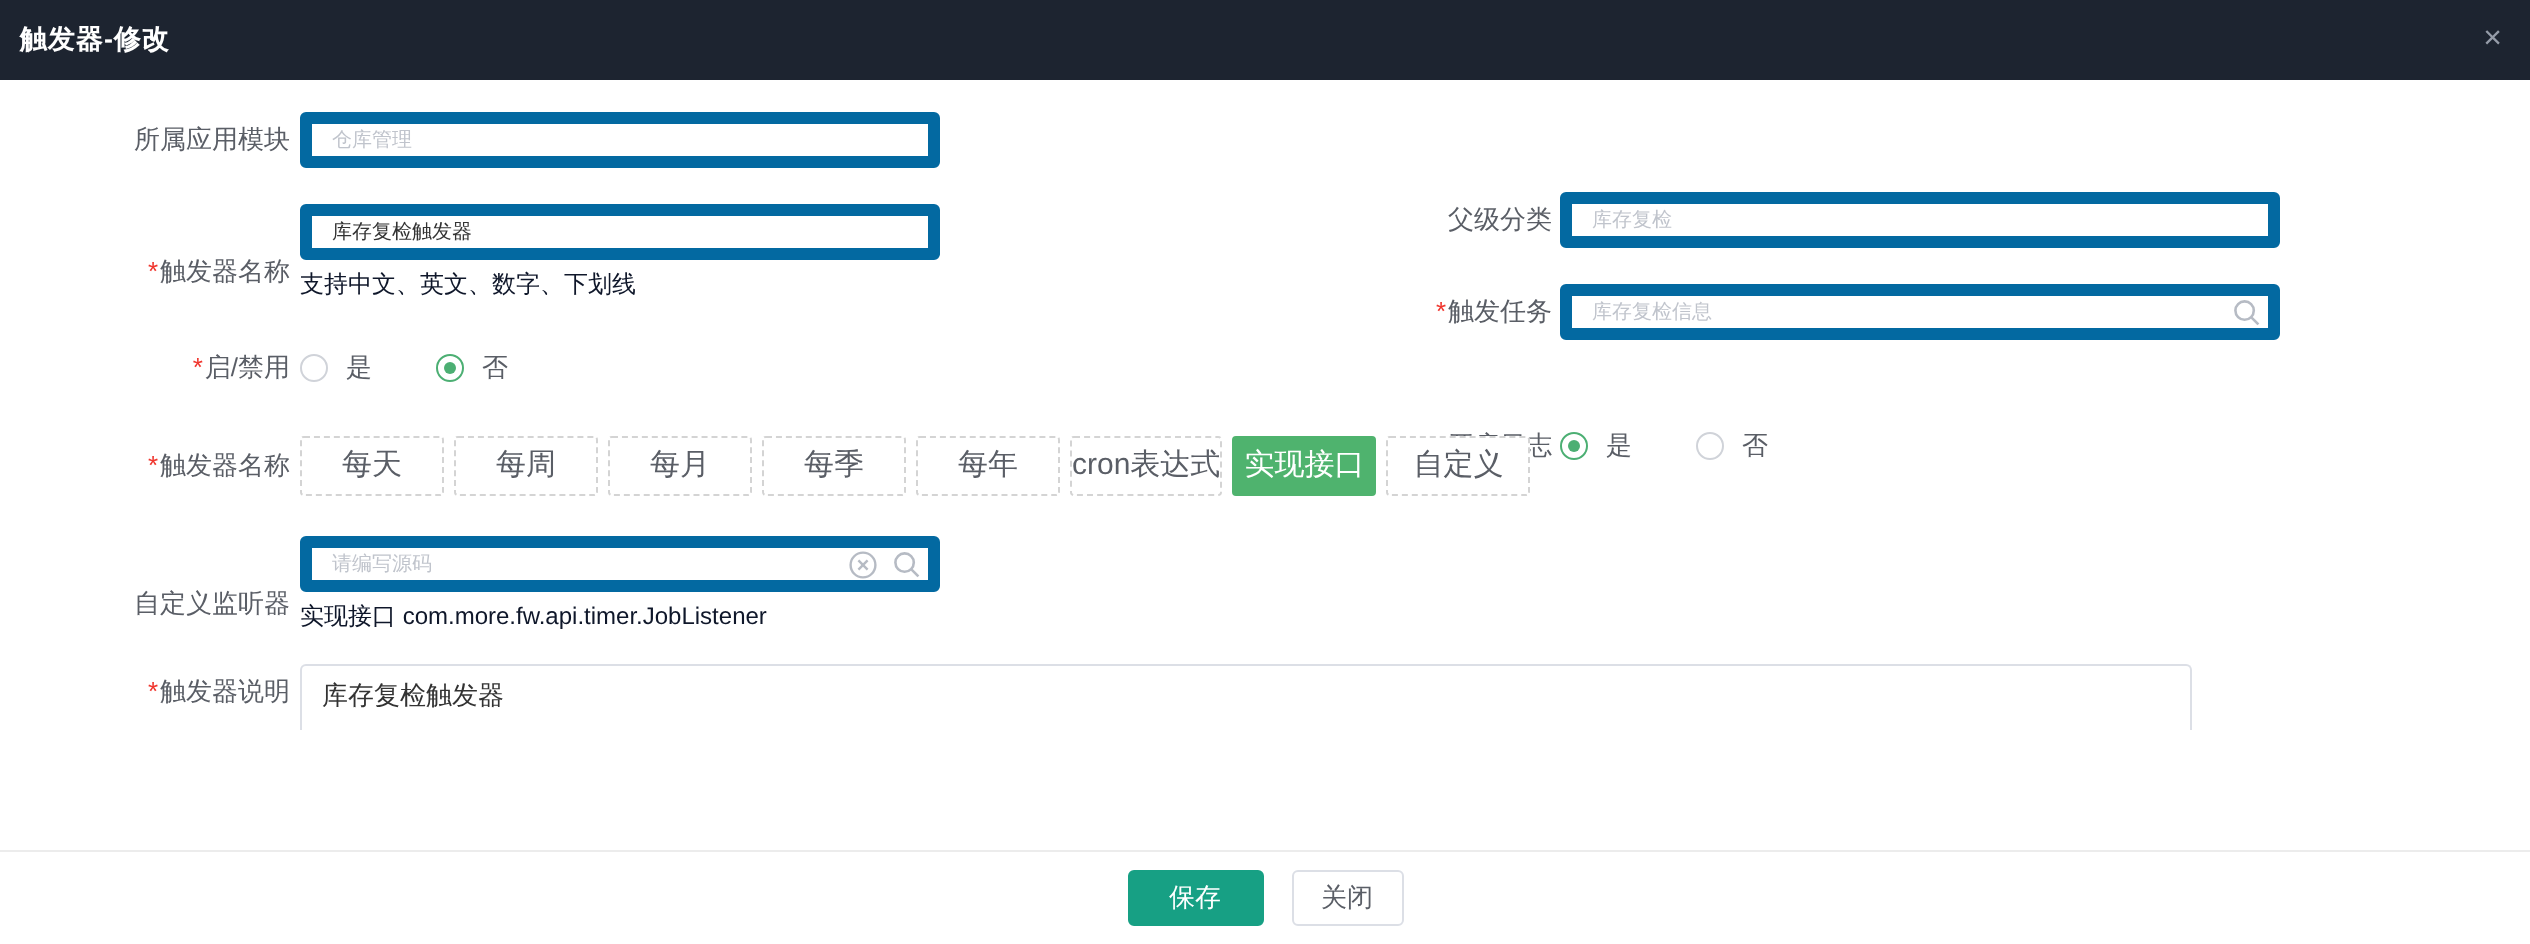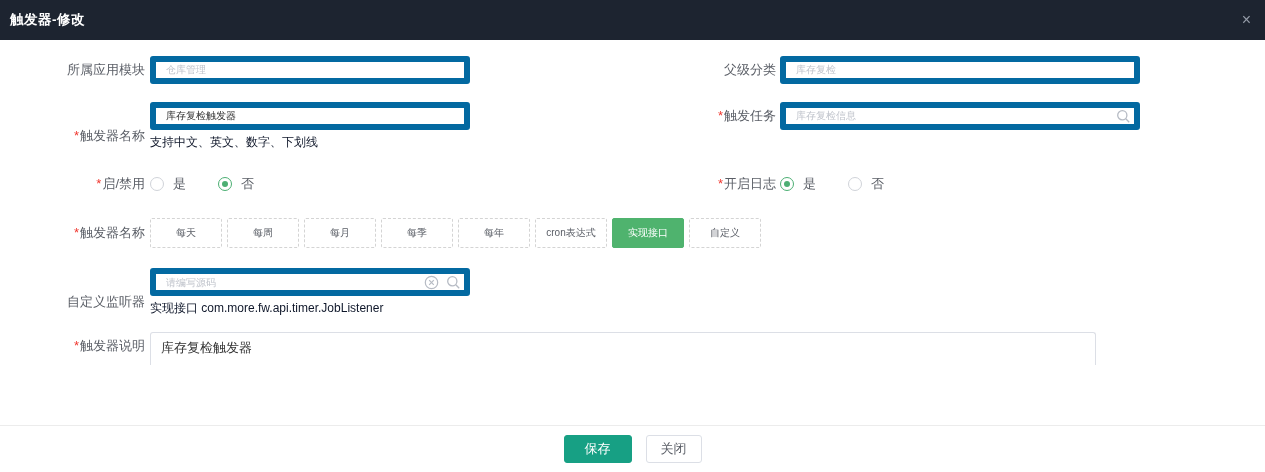--- a/index.html
+++ b/index.html
@@ -27,21 +27,21 @@
   .r3 { margin-bottom:25px; }
   .r4 { margin-bottom:20px; }
   .r5 { margin-bottom:19px; }
   .r6 { margin-bottom:16px; }
   .field { display:flex; align-items:flex-end; }
   .rf { position:absolute; left:652px; top:0; }
   .lbl {
     width:107px; margin-right:5px; text-align:right;
     font-size:13px; color:#5a5e66; line-height:28px; white-space:nowrap; flex:none;
   }
-  .rf .lbl { width:86px; margin-right:4px; }
+  .rf .lbl { width:86px; margin-right:4px;margin-top:40px; }
   .star { color:#f0372f; margin-right:1px; font-size:13px; }
   .ctl { display:flex; flex-direction:column; }
   input.txt {
     height:28px; width:320px; border:6px solid #0369a1; border-radius:3px;
     padding:0 10px; font-size:10px; color:#333; outline:none; background:#fff;
     font-family:inherit;
   }
   .rf input.txt { width:360px; }
   input.txt.muted { color:#c0c4cc; }
   input.txt::placeholder { color:#c0c4cc; }
@@ -62,21 +62,21 @@
   .radio.checked::after {
     content:""; position:absolute; left:3px; top:3px; width:6px; height:6px;
     border-radius:50%; background:#4caf73;
   }
   .radio-text { font-size:13px; color:#5a5e66; }
   
   .ptabs { display:flex; }
   .ptab {
     min-width:72px; height:30px; line-height:28px; text-align:center;
     border:1px dashed #d4d4d4; border-radius:2px; background:#fff;
-    color:#5a5e66; font-size:10px; padding:0 10px; margin-right:5px; cursor:pointer;
+    color:#5a5e66; font-size:15px; padding:0 0; margin-right:5px; cursor:pointer;
   }
   .ptab.selected { background:#4fb36e; border:1px solid #4fb36e; color:#fff; }
   
   .cond-line { display:flex; align-items:center; }
   .cond-line .t { font-size:13px; color:#5a5e66; line-height:28px; white-space:pre; }
   input.num {
     width:88px; height:28px; border:1px solid #dcdfe6; border-radius:3px;
     padding:0 10px; font-size:13px; color:#333; outline:none; font-family:inherit;
   }
   .cond-line .t.pre { margin-right:10px; }

